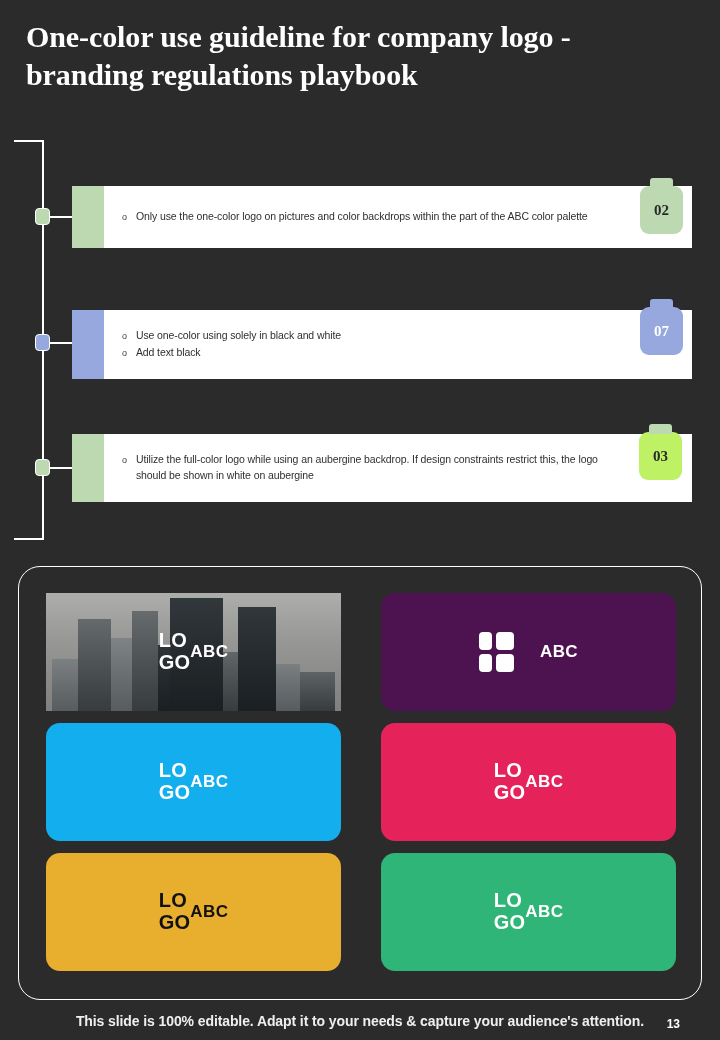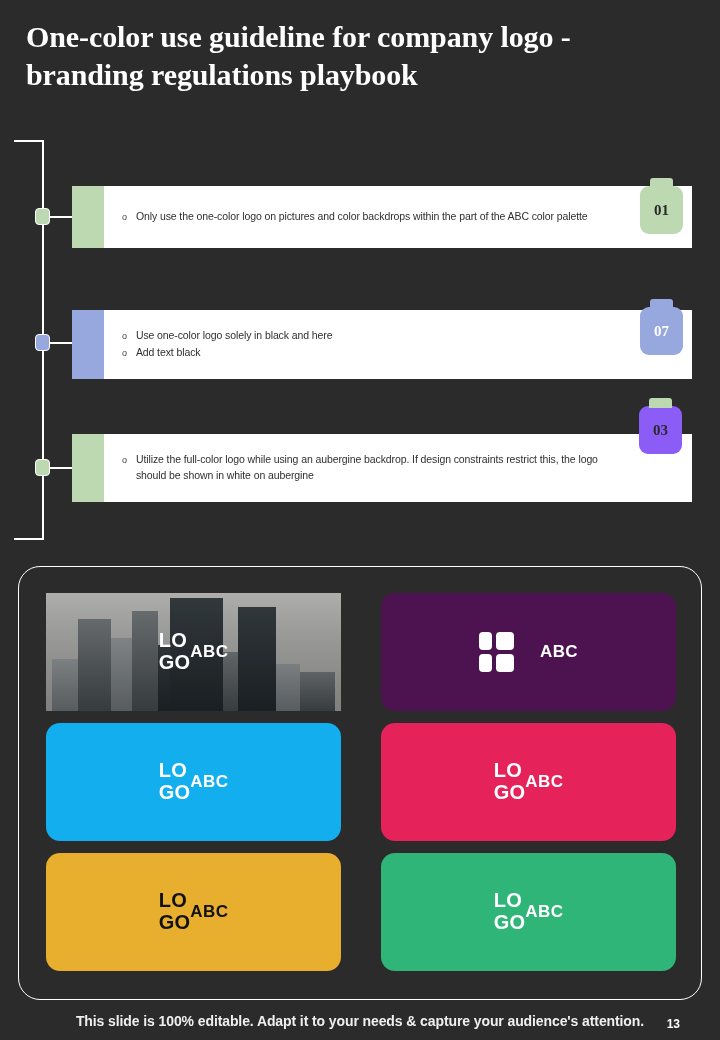--- a/index.html
+++ b/index.html
@@ -277,29 +277,29 @@
     <div class="row-accent" id="accent-0" style="background: rgb(188, 217, 178);"></div>
     <div class="row-body">
       <div class="bullet">
         <span class="bullet-marker">o</span>
         <span class="bullet-text">Only use the one-color logo on pictures and color backdrops within the part of the ABC color palette</span>
       </div>
     </div>
   </div>
   <div class="badge" id="badge-0" style="left: 640px; top: 186px; background: rgb(188, 217, 178); color: rgb(42, 42, 42);">
     <span class="badge-tab" id="badge-tab-0" style="background: rgb(188, 217, 178);"></span>
-    <span>01</span>
+    <span>02</span>
   </div>
 
   <div class="row" id="row-1" style="top:310px; height:69px;">
     <div class="row-accent" id="accent-1" style="background: rgb(151, 168, 222);"></div>
     <div class="row-body">
       <div class="bullet">
         <span class="bullet-marker">o</span>
-        <span class="bullet-text">Use one-color logo solely in black and here</span>
+        <span class="bullet-text">Use one-color using solely in black and white</span>
       </div>
       <div class="bullet">
         <span class="bullet-marker">o</span>
         <span class="bullet-text">Add text black</span>
       </div>
     </div>
   </div>
   <div class="badge" id="badge-1" style="left: 640px; top: 307px; background: rgb(151, 168, 222); color: rgb(255, 255, 255);">
     <span class="badge-tab" id="badge-tab-1" style="background: rgb(151, 168, 222);"></span>
     <span>07</span>
@@ -307,21 +307,21 @@
 
   <div class="row" id="row-2" style="top:434px; height:68px;">
     <div class="row-accent" id="accent-2" style="background: rgb(188, 217, 178);"></div>
     <div class="row-body">
       <div class="bullet">
         <span class="bullet-marker">o</span>
         <span class="bullet-text">Utilize the full-color logo while using an aubergine backdrop. If design constraints restrict this, the logo should be shown in white on aubergine</span>
       </div>
     </div>
   </div>
-  <div class="badge" id="badge-2" style="left: 639px; top: 406px; background: #8b5cf6; color: rgb(42, 42, 42); justify-content: center;">
+  <div class="badge" id="badge-2" style="left: 639px; top: 432px; background: #bef264; color: rgb(42, 42, 42); justify-content: center;">
     <span class="badge-tab" id="badge-tab-2" style="background: rgb(188, 217, 178);"></span>
     <span>03</span>
   </div>
 
   <div class="panel">
     <div class="cards">
 
       <div class="card photo" id="card-0" style="color: rgb(255, 255, 255);">
         <div class="photo-bg">
           <span class="sky-b l" style="left:2%;  width:9%;  height:44%;"></span>

